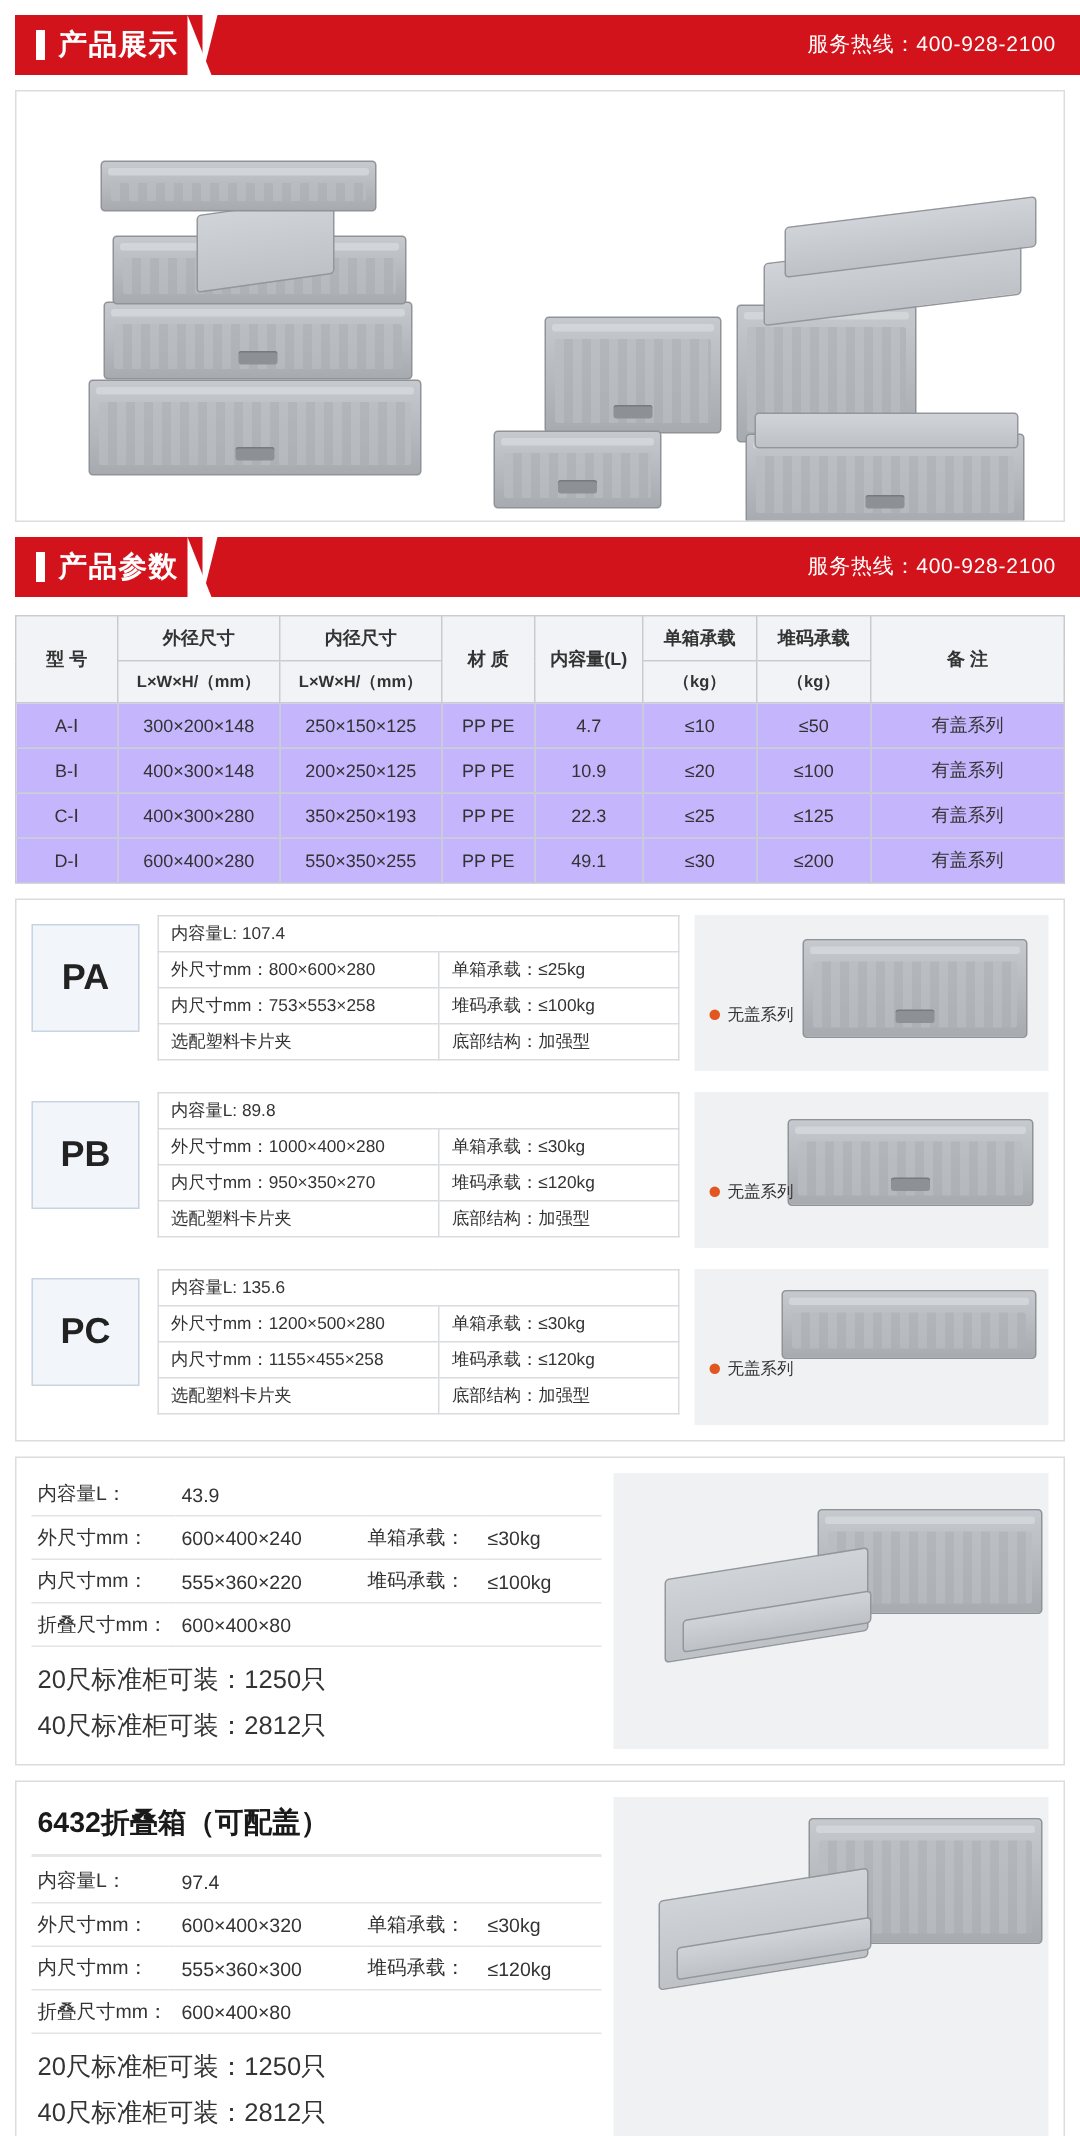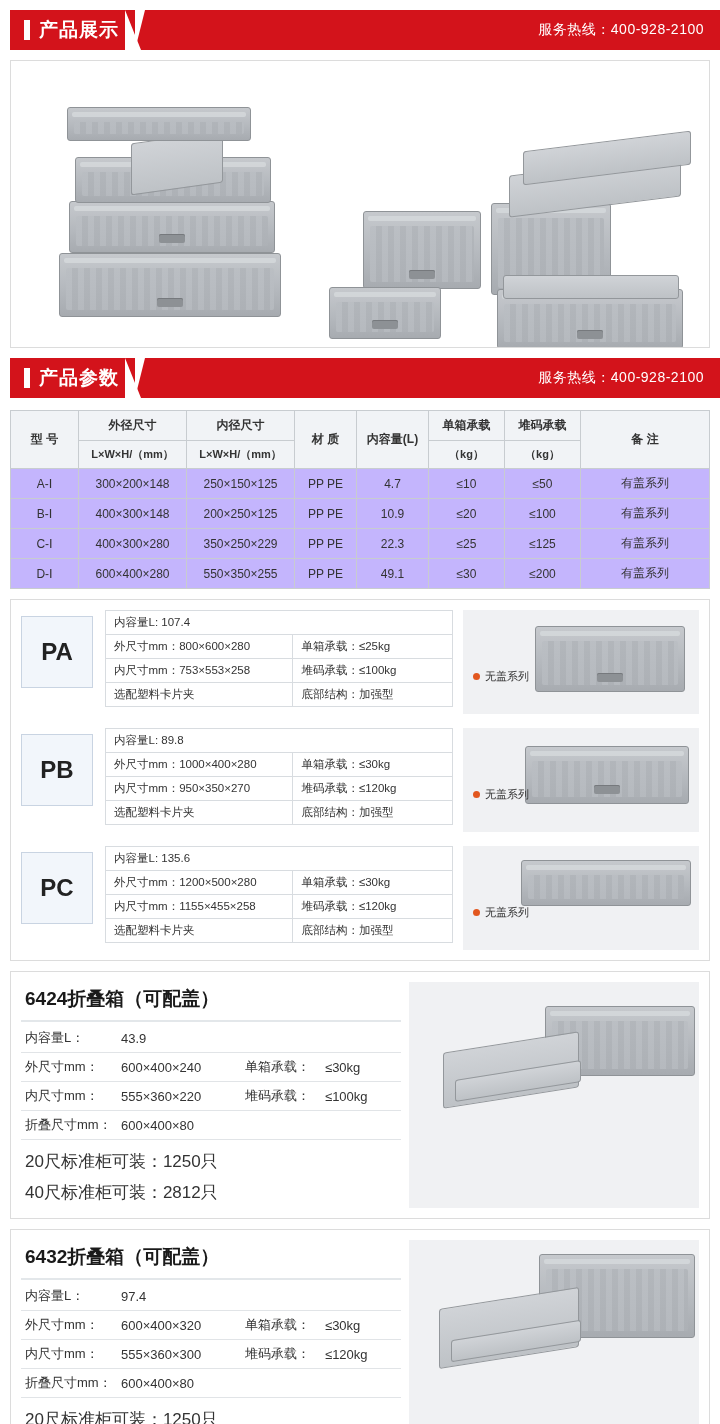--- a/index.html
+++ b/index.html
@@ -282,21 +282,21 @@
           <td>200×250×125</td>
           <td>PP PE</td>
           <td>10.9</td>
           <td>≤20</td>
           <td>≤100</td>
           <td>有盖系列</td>
         </tr>
         <tr>
           <td>C-Ⅰ</td>
           <td>400×300×280</td>
-          <td>350×250×229</td>
+          <td>350×250×193</td>
           <td>PP PE</td>
           <td>22.3</td>
           <td>≤25</td>
           <td>≤125</td>
           <td>有盖系列</td>
         </tr>
         <tr>
           <td>D-Ⅰ</td>
           <td>600×400×280</td>
           <td>550×350×255</td>
@@ -413,21 +413,20 @@
           <span class="dot"></span>
           <span>无盖系列</span>
         </div>
       </div>
     </div>
 
   </div>
 
   <div class="fold-panel">
     <div class="fold-left">
-      <div class="fold-title">6424折叠箱（可配盖）</div>
       <table>
         <tbody>
             <tr>
           <td style="width:96px">内容量L：</td>
           <td style="width:124px">43.9</td>
           <td style="width:80px"></td>
           <td></td>
         </tr>
         <tr>
           <td>外尺寸mm：</td>

